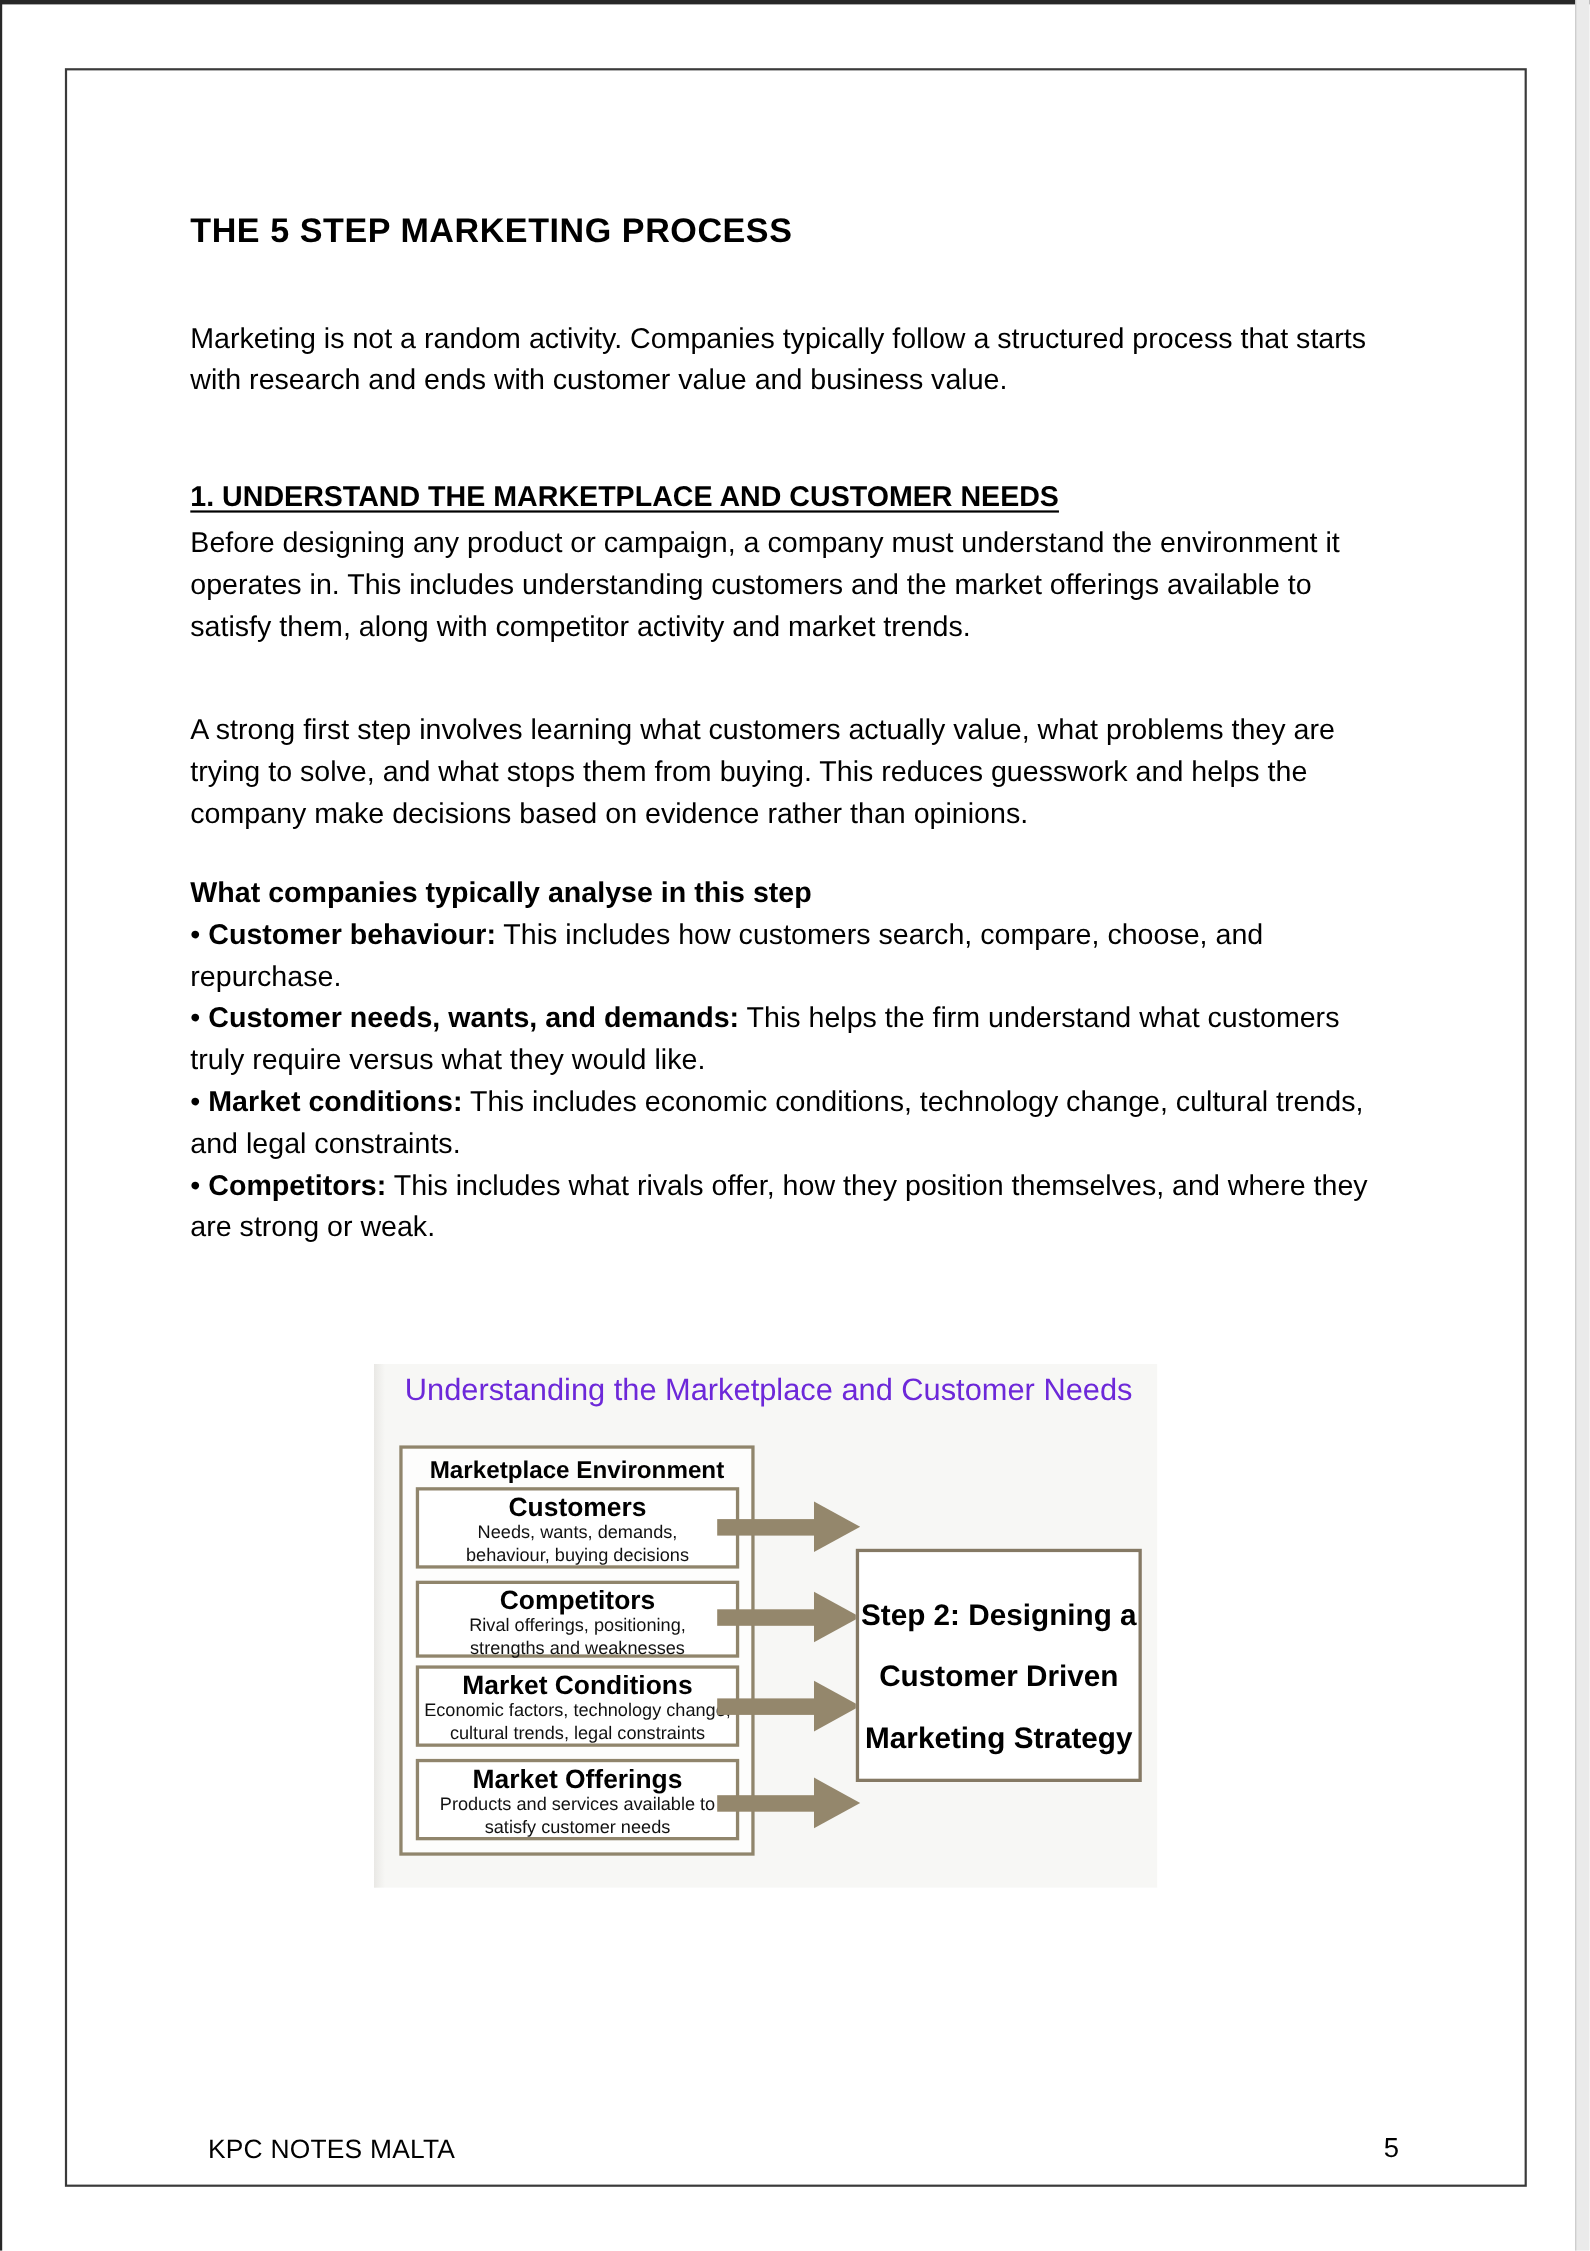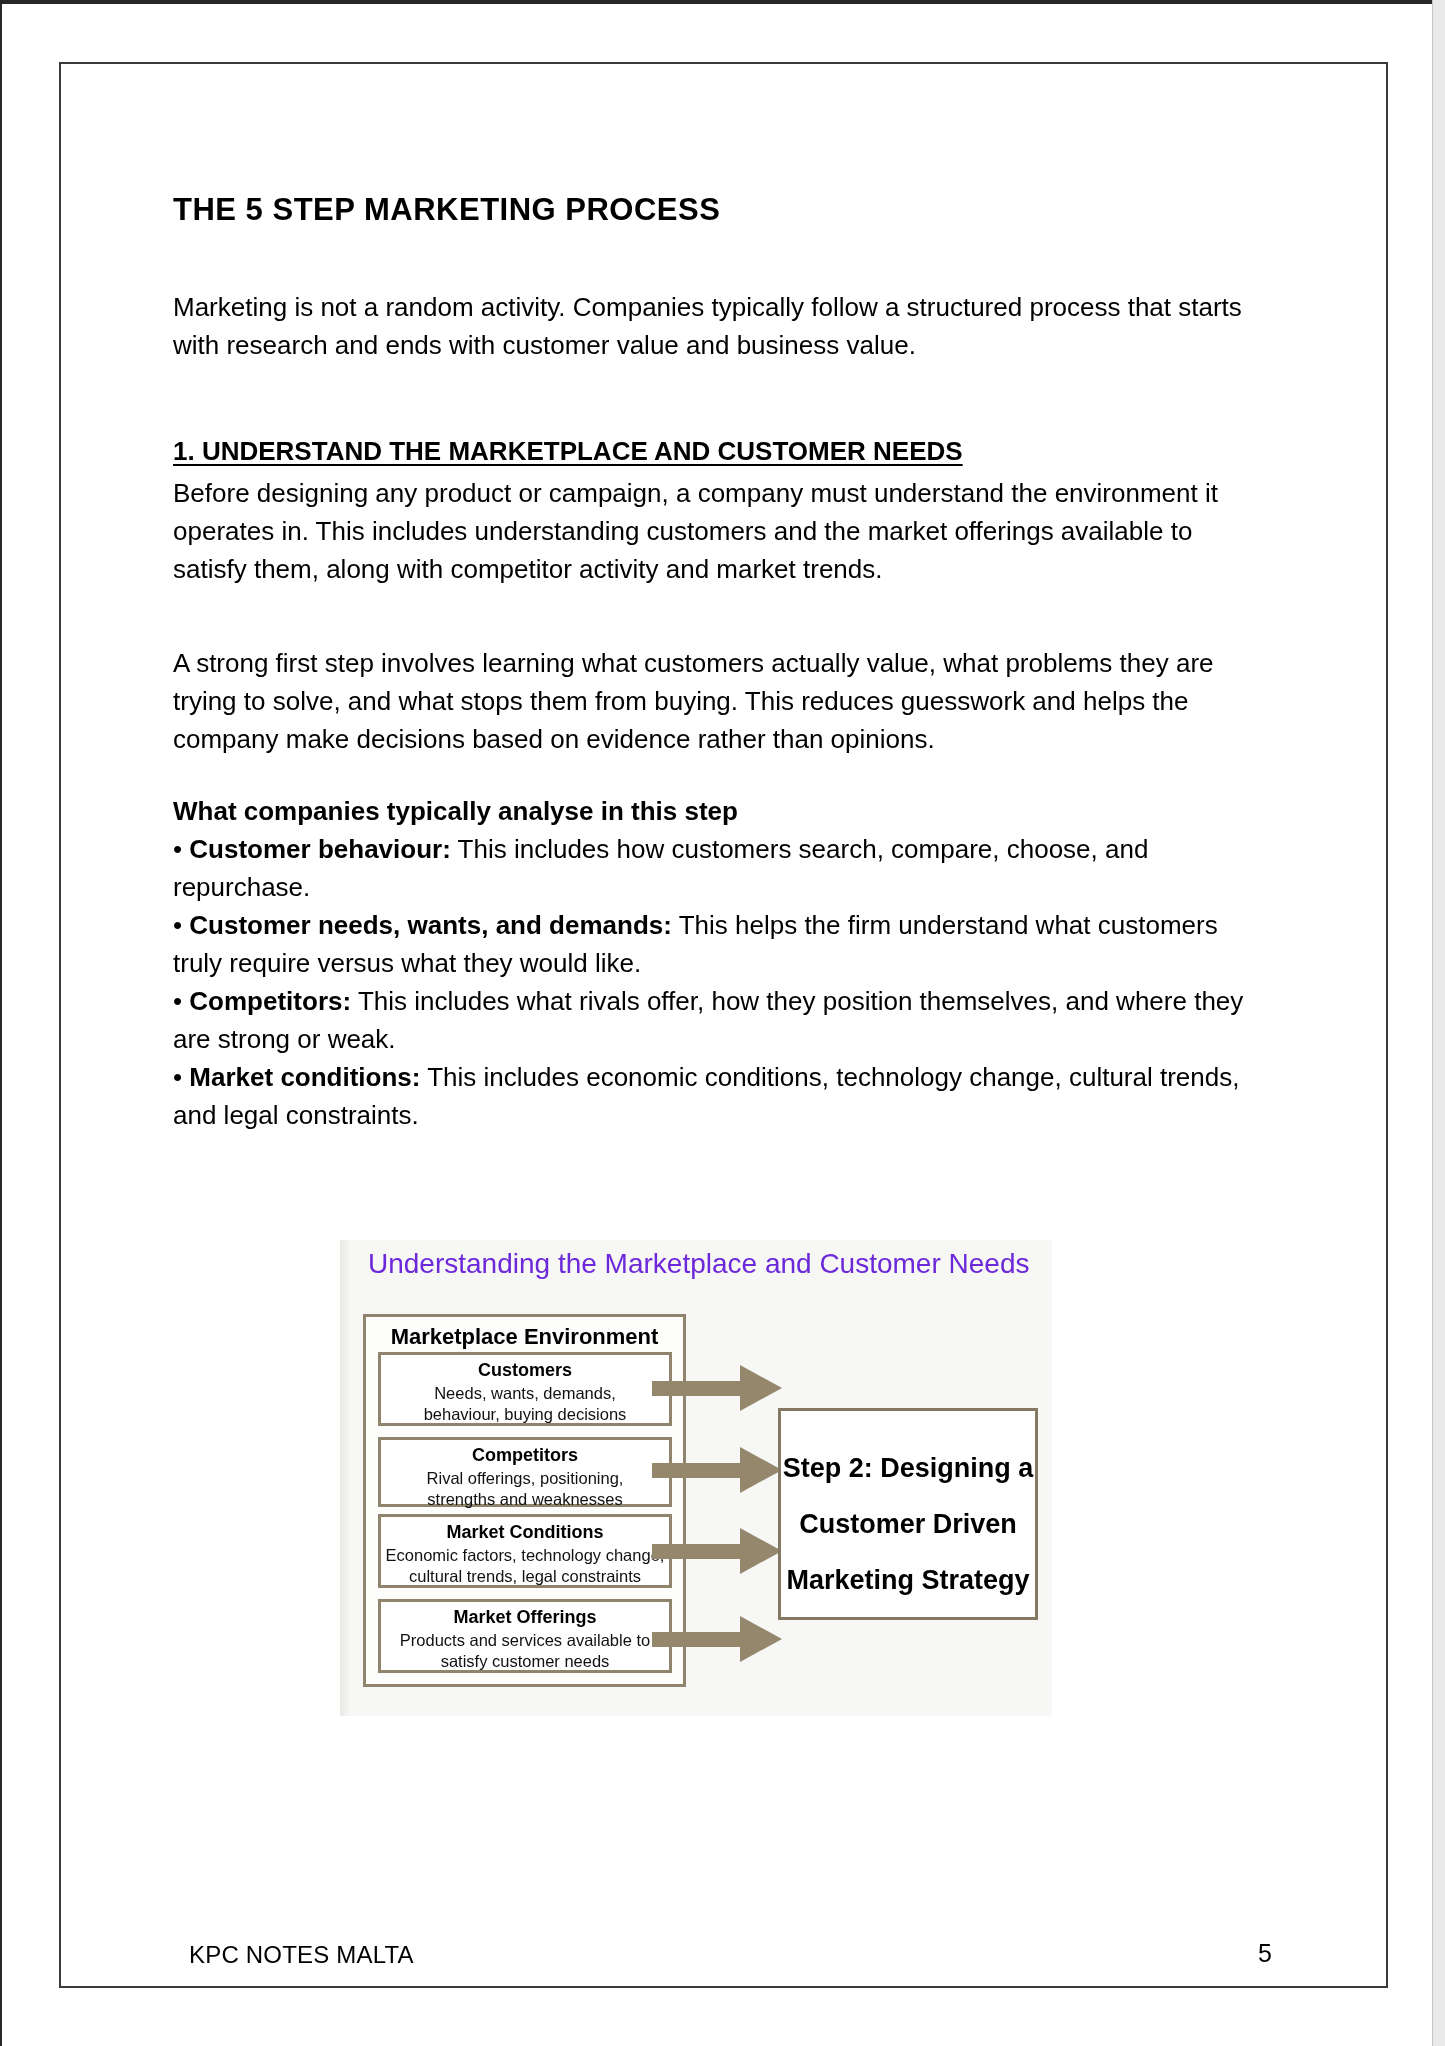--- a/index.html
+++ b/index.html
@@ -38,21 +38,21 @@
   .env-box{
     position:absolute;left:23px;top:74px;width:323px;height:373px;
     border:3px solid var(--box-border,#90856c);background:#fdfdfc;box-sizing:border-box;
   }
   .env-label{text-align:center;margin-top:7px;font-size:22px;font-weight:bold;}
   .mini-box{
     position:absolute;left:12px;width:294px;
     border:3px solid var(--box-border,#90856c);background:#ffffff;box-sizing:border-box;
     text-align:center;padding-top:3px;box-shadow:0 0 0 1px rgba(255,255,255,.6) inset;
   }
-  .mini-box .mb-title{font-size:18px;font-weight:bold;line-height:25px;}
+  .mini-box .mb-title{font-size:24px;font-weight:bold;line-height:25px;}
   .mini-box .mb-sub{font-size:16.5px;line-height:21px;color:#111;}
   .box-1{top:35px;height:74px;}
   .box-2{top:120px;height:70px;}
   .box-3{top:197px;height:74px;}
   .box-4{top:282px;height:74px;}
   .arrow{position:absolute;left:312px;width:132px;height:46px;}
   .arrow .shaft{position:absolute;left:0;top:16px;width:92px;height:15px;background:var(--arrow-c,#94876c);}
   .arrow .head{position:absolute;left:88px;top:0;width:0;height:0;
     border-top:23px solid transparent;border-bottom:23px solid transparent;
     border-left:42px solid var(--arrow-c,#94876c);}
@@ -89,23 +89,23 @@
     <div class="para p-before">Before designing any product or campaign, a company must understand the environment it operates in. This includes understanding customers and the market offerings available to satisfy them, along with competitor activity and market trends.</div>
 
     <div class="para p-strong">A strong first step involves learning what customers actually value, what problems they are trying to solve, and what stops them from buying. This reduces guesswork and helps the company make decisions based on evidence rather than opinions.</div>
 
     <div class="h-analyse">What companies typically analyse in this step</div>
 
     <div class="bullet"><span>•</span> <b>Customer behaviour:</b><span> This includes how customers search, compare, choose, and repurchase.</span></div>
 
     <div class="bullet"><span>•</span> <b>Customer needs, wants, and demands:</b><span> This helps the firm understand what customers truly require versus what they would like.</span></div>
 
+    <div class="bullet"><span>•</span> <b>Market conditions:</b><span> This includes economic conditions, technology change, cultural trends, and legal constraints.</span></div>
+
     <div class="bullet"><span>•</span> <b>Competitors:</b><span> This includes what rivals offer, how they position themselves, and where they are strong or weak.</span></div>
-
-    <div class="bullet"><span>•</span> <b>Market conditions:</b><span> This includes economic conditions, technology change, cultural trends, and legal constraints.</span></div>
 
     <div class="figure">
       <div class="fig-title">Understanding the Marketplace and Customer Needs</div>
 
       <div class="env-box">
         <div class="env-label">Marketplace Environment</div>
 
         <div class="mini-box box-1">
           <div class="mb-title">Customers</div>
           <div class="mb-sub">Needs, wants, demands,</div>

